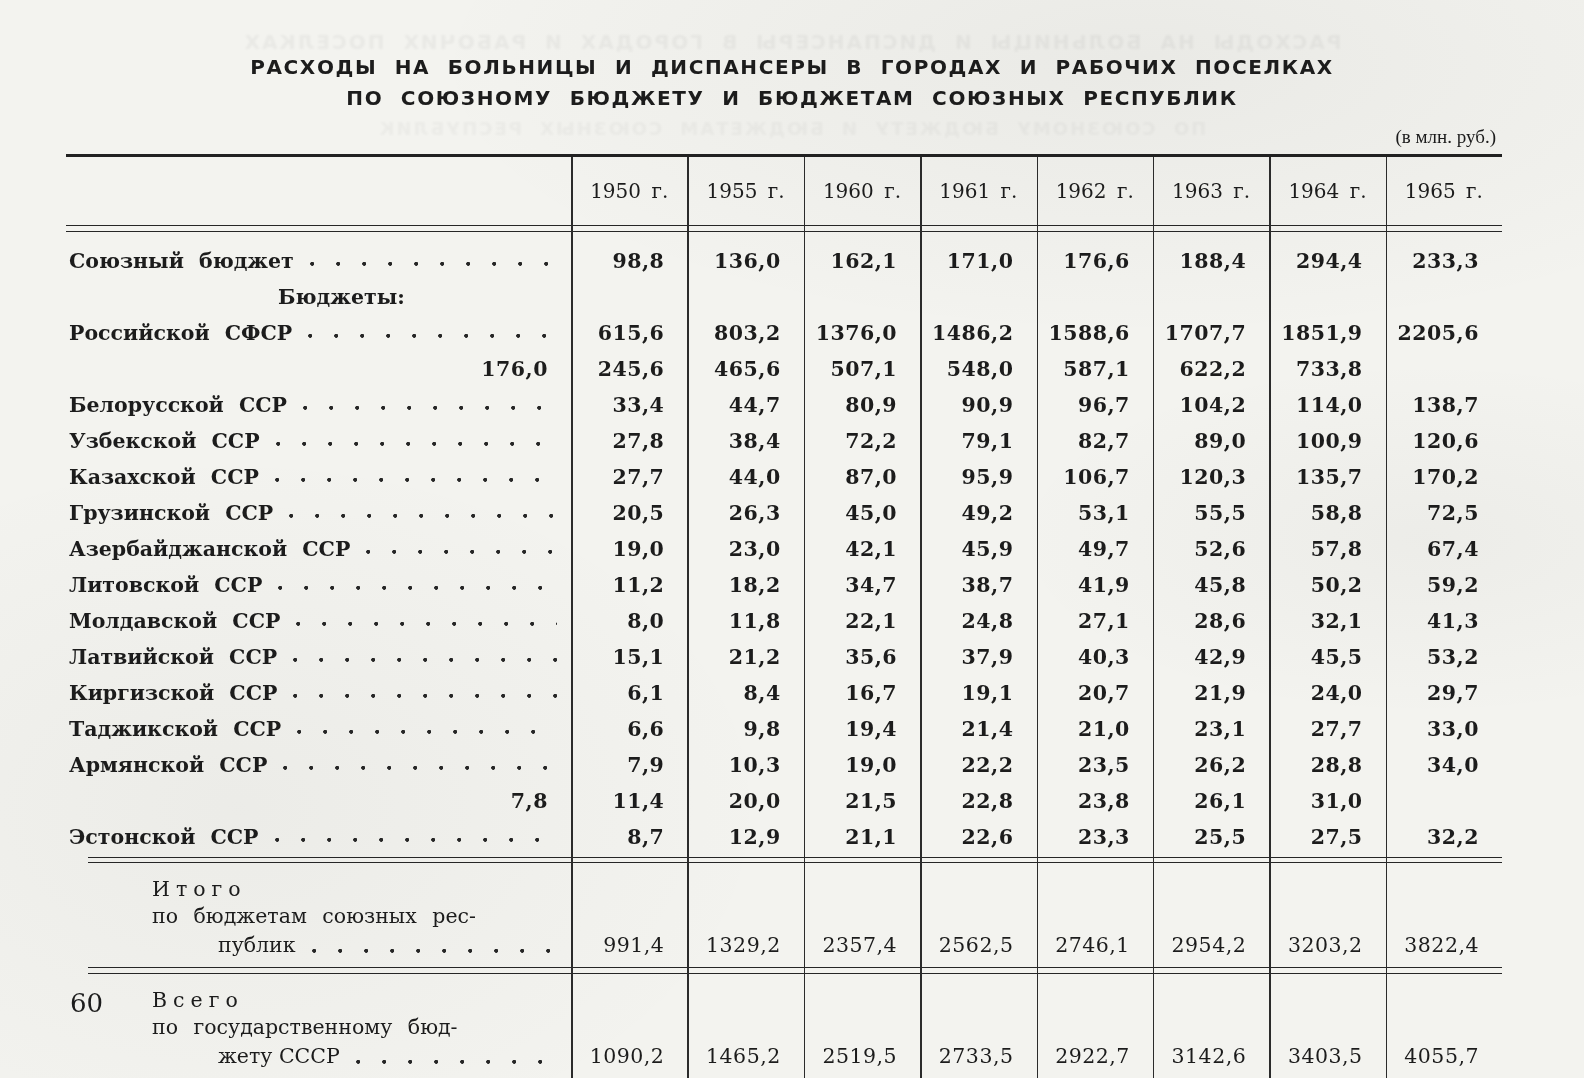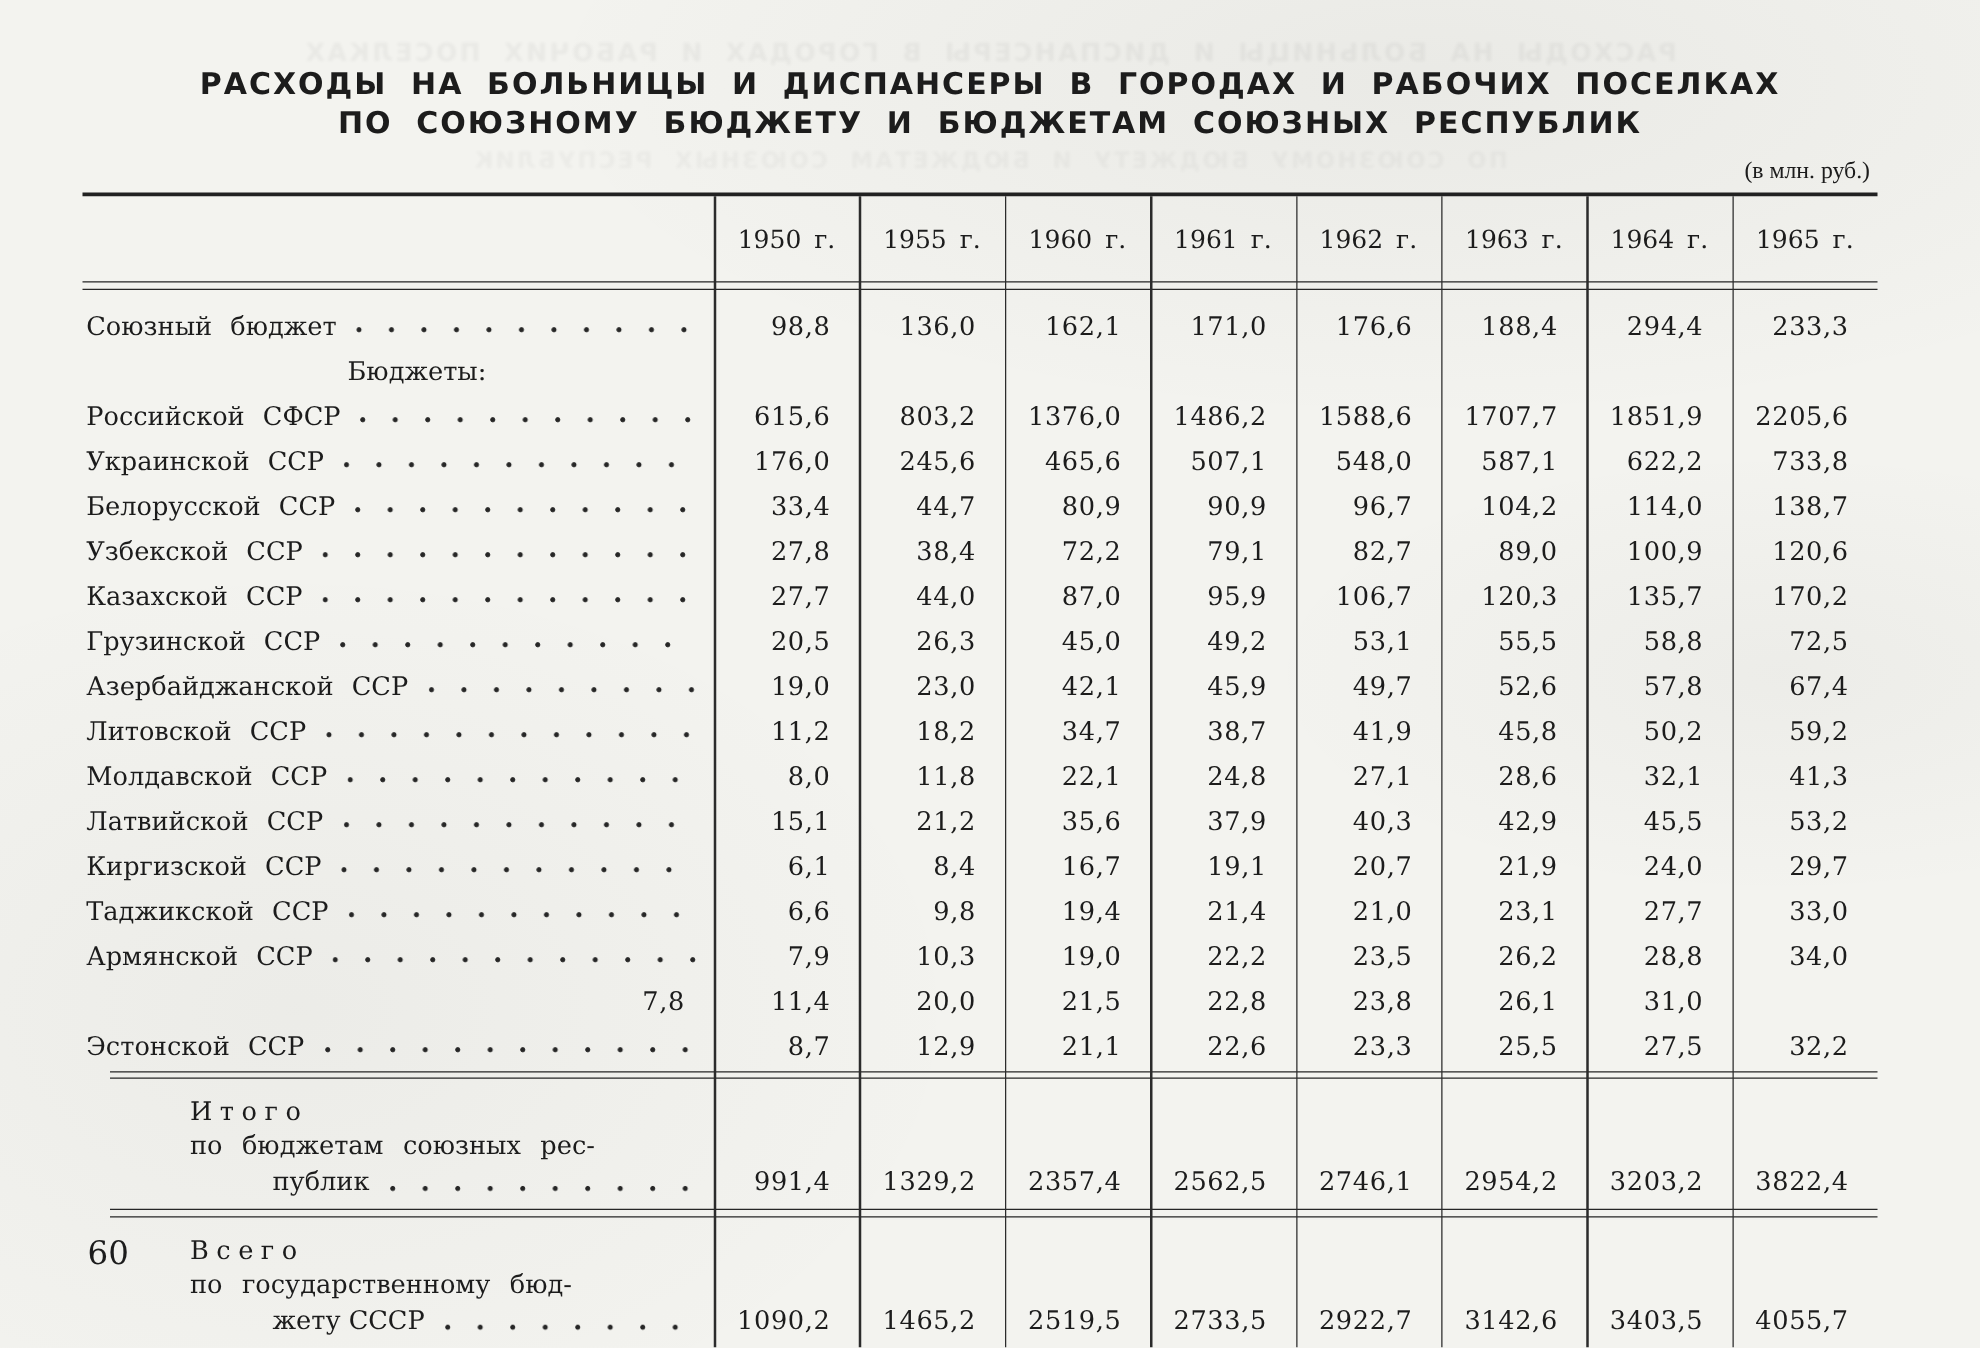--- a/index.html
+++ b/index.html
@@ -19,38 +19,38 @@
     font-family:"DejaVu Sans", sans-serif;font-weight:bold;
     transform:scaleX(-1);opacity:0.055;filter:blur(1.1px);
     letter-spacing:2px;word-spacing:8px;font-size:20px;color:#444;
     pointer-events:none;white-space:nowrap;
   }
   .ghost1{top:30px;}
   .ghost2{top:118px;font-size:18px;opacity:0.045;}
   .title{
     margin:52px 60px 0 60px;text-align:center;
     font-family:"DejaVu Sans", sans-serif;font-weight:bold;
-    font-size:24px;line-height:31px;letter-spacing:1.6px;word-spacing:9px;
+    font-size:20px;line-height:31px;letter-spacing:1.6px;word-spacing:9px;
     position:relative;z-index:2;
   }
   .units{
     margin:12px 88px 6px 0;text-align:right;font-size:19px;
     position:relative;z-index:2;font-family:Liberation Serif, serif;
   }
   .table{
     position:relative;margin-left:66px;width:1436px;
     border-top:3.5px solid #212121;z-index:2;
   }
   .vline{position:absolute;top:0;bottom:0;width:1.6px;background:#2b2b2b;}
   .grid-row{display:grid;grid-template-columns:505px repeat(8,1fr);}
   .header-row{height:68px;align-items:center;}
   .year-cell{text-align:center;font-size:20px;word-spacing:4px;}
   .rule{height:4.5px;border-top:1.6px solid #262626;border-bottom:1.6px solid #262626;}
   .rule-indent{margin-left:22px;}
-  .tbody{padding-top:11px;padding-bottom:2px;}
+  .tbody{padding-top:11px;padding-bottom:2px;font-weight:bold;}
   .row{height:36px;align-items:center;}
   .label-cell{
     display:flex;align-items:baseline;white-space:nowrap;
     font-size:20.5px;padding-left:3px;word-spacing:8px;overflow:hidden;
   }
   .leader{
     flex:1;align-self:flex-end;height:6px;margin:0 14px 6px 16px;
     background-image:radial-gradient(circle at 2.2px 2.8px, #262626 1.7px, transparent 2.3px);
     background-size:26px 6px;background-repeat:repeat-x;background-position:left bottom;
   }
@@ -135,24 +135,20 @@
         <div class="num-cell">615,6</div>
         <div class="num-cell">803,2</div>
         <div class="num-cell">1376,0</div>
         <div class="num-cell">1486,2</div>
         <div class="num-cell">1588,6</div>
         <div class="num-cell">1707,7</div>
         <div class="num-cell">1851,9</div>
         <div class="num-cell">2205,6</div>
       </div>
       <div class="grid-row row">
-        <div class="label-cell">
-          <div class="">Украинской ССР</div>
-          <div class="leader"></div>
-        </div>
         <div class="num-cell">176,0</div>
         <div class="num-cell">245,6</div>
         <div class="num-cell">465,6</div>
         <div class="num-cell">507,1</div>
         <div class="num-cell">548,0</div>
         <div class="num-cell">587,1</div>
         <div class="num-cell">622,2</div>
         <div class="num-cell">733,8</div>
       </div>
       <div class="grid-row row">

